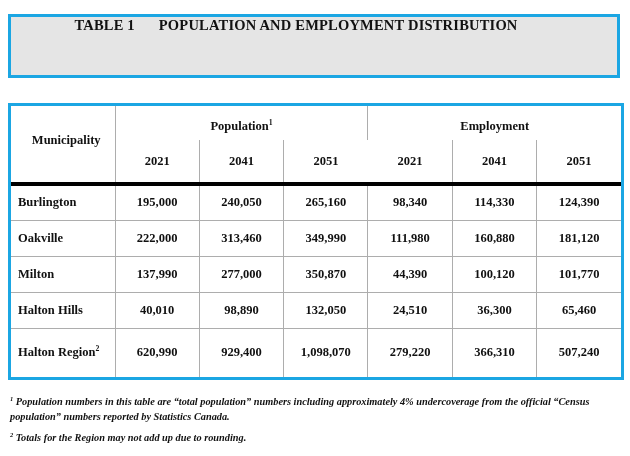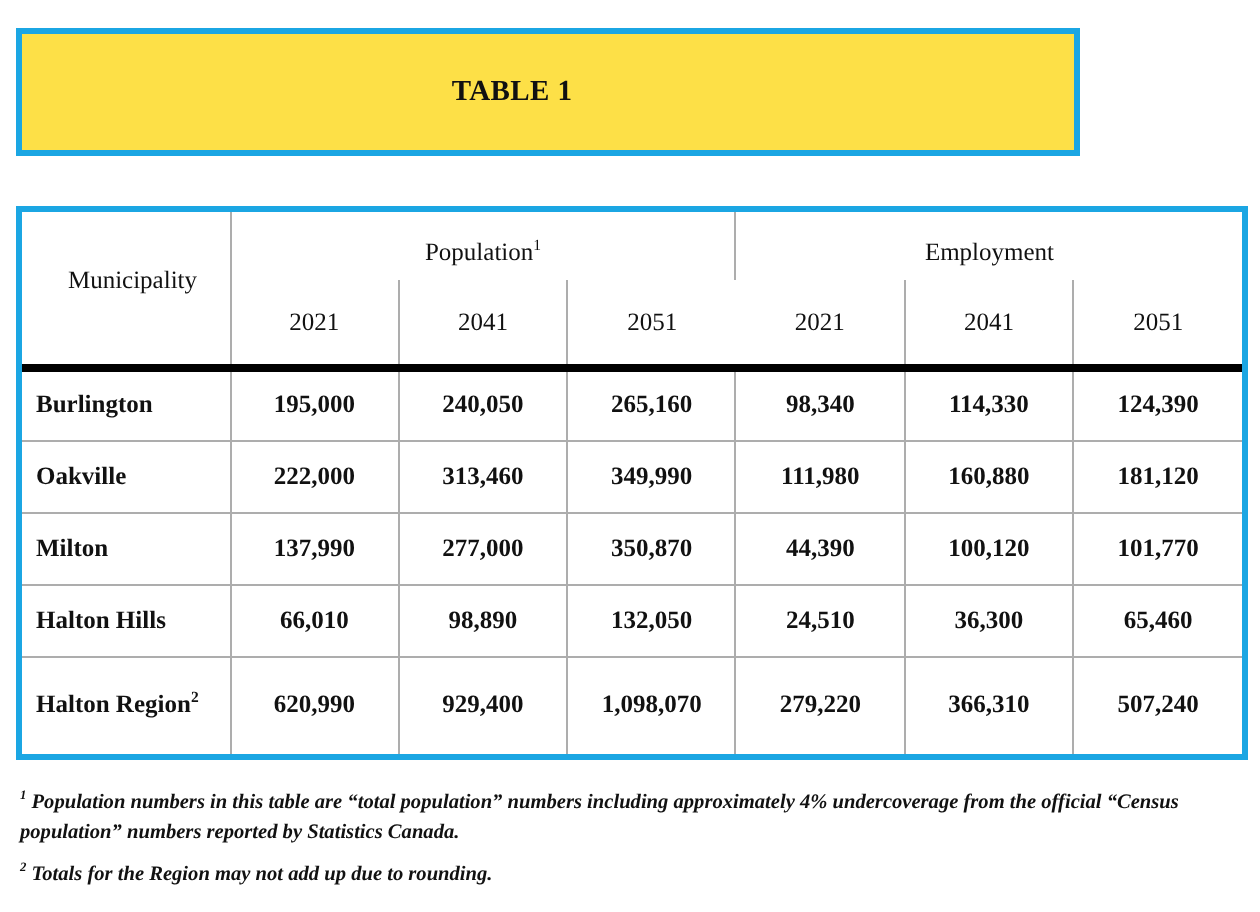--- a/index.html
+++ b/index.html
@@ -9,25 +9,24 @@
     position: relative;
     font-family: "Liberation Serif", serif;
     color: #111111;
     overflow: hidden;
   }
 
   
   .title-box {
     position: absolute;
     left: 8px; top: 14px;
-    width: 532px; height: 64px;
+    width: 612px; height: 64px;
     border: 3px solid #1ba6e3;
-    background: #fde047;
+    background: #e5e5e5;
     display: flex;
-    align-items: center;
     justify-content: center;
   }
   .title-inner {
     display: flex;
     gap: 24px;
     font-weight: bold;
     font-size: 14.5px;
     letter-spacing: 0.2px;
     transform: translateX(-18px);
     white-space: nowrap;
@@ -42,21 +41,21 @@
     background: #ffffff;
   }
   table {
     width: 100%;
     border-collapse: collapse;
     table-layout: fixed;
     font-size: 12.5px;
   }
   col.muni-col { width: 104px; }
 
-  th { font-weight: normal; }
+  th { font-weight: bold; }
   thead th { background: #ffffff; }
 
   tr.group-row th {
     height: 34px;
     text-align: center;
     vertical-align: middle;
     padding-top: 6px;
   }
   th.muni-head {
     text-align: left;
@@ -111,20 +110,21 @@
     line-height: 1.42;
   }
   .footnote { margin-bottom: 7px; }
 </style>
 </head>
 <body>
 
 <div class="title-box">
   <div class="title-inner">
     <span>TABLE 1</span>
+    <span>POPULATION AND EMPLOYMENT DISTRIBUTION</span>
   </div>
 </div>
 
 <div class="table-box">
   <table>
     <colgroup>
       <col class="muni-col">
         <col>
         <col>
         <col>
@@ -170,21 +170,21 @@
           <td>Milton</td>
           <td class="num">137,990</td>
           <td class="num">277,000</td>
           <td class="num">350,870</td>
           <td class="num">44,390</td>
           <td class="num">100,120</td>
           <td class="num">101,770</td>
         </tr>
         <tr>
           <td>Halton Hills</td>
-          <td class="num">66,010</td>
+          <td class="num">40,010</td>
           <td class="num">98,890</td>
           <td class="num">132,050</td>
           <td class="num">24,510</td>
           <td class="num">36,300</td>
           <td class="num">65,460</td>
         </tr>
         <tr class="total-row">
           <td>Halton Region<sup>2</sup></td>
           <td class="num">620,990</td>
           <td class="num">929,400</td>

